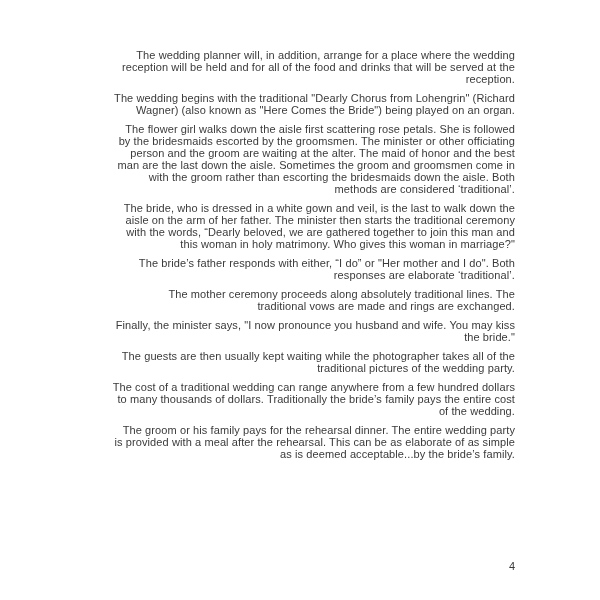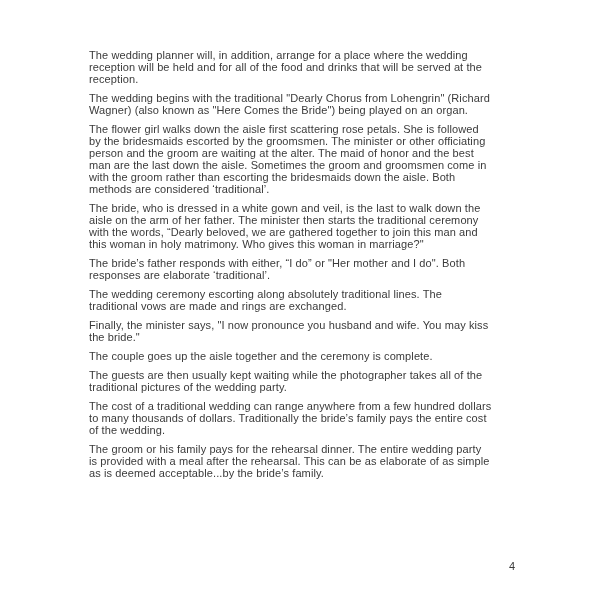--- a/index.html
+++ b/index.html
@@ -23,20 +23,21 @@
     top: 49px;
     width: 426px;
     font-size: 11px;
     line-height: 12px;
     color: #3a3a3a;
     letter-spacing: 0.1px;
   }
   .doc-text p {
     margin: 0 0 7px 0;
     white-space: pre-line;
+    text-align: right;
   }
   .page-footer {
     position: absolute;
     left: 89px;
     top: 560px;
     width: 426px;
     text-align: right;
     font-size: 11px;
     line-height: 12px;
     color: #3a3a3a;
@@ -57,25 +58,24 @@
 person and the groom are waiting at the alter. The maid of honor and the best
 man are the last down the aisle. Sometimes the groom and groomsmen come in
 with the groom rather than escorting the bridesmaids down the aisle. Both
 methods are considered ‘traditional’.</p>
     <p>The bride, who is dressed in a white gown and veil, is the last to walk down the
 aisle on the arm of her father. The minister then starts the traditional ceremony
 with the words, “Dearly beloved, we are gathered together to join this man and
 this woman in holy matrimony. Who gives this woman in marriage?"</p>
     <p>The bride’s father responds with either, “I do” or "Her mother and I do". Both
 responses are elaborate ‘traditional’.</p>
-    <p>The wedding ceremony escorting along absolutely traditional lines. The
+    <p>The mother ceremony proceeds along absolutely traditional lines. The
 traditional vows are made and rings are exchanged.</p>
     <p>Finally, the minister says, "I now pronounce you husband and wife. You may kiss
 the bride."</p>
-    <p>The couple goes up the aisle together and the ceremony is complete.</p>
     <p>The guests are then usually kept waiting while the photographer takes all of the
 traditional pictures of the wedding party.</p>
     <p>The cost of a traditional wedding can range anywhere from a few hundred dollars
 to many thousands of dollars. Traditionally the bride’s family pays the entire cost
 of the wedding.</p>
     <p>The groom or his family pays for the rehearsal dinner. The entire wedding party
 is provided with a meal after the rehearsal. This can be as elaborate of as simple
 as is deemed acceptable...by the bride’s family.</p>
   </div>
   <div class="page-footer">4</div>

